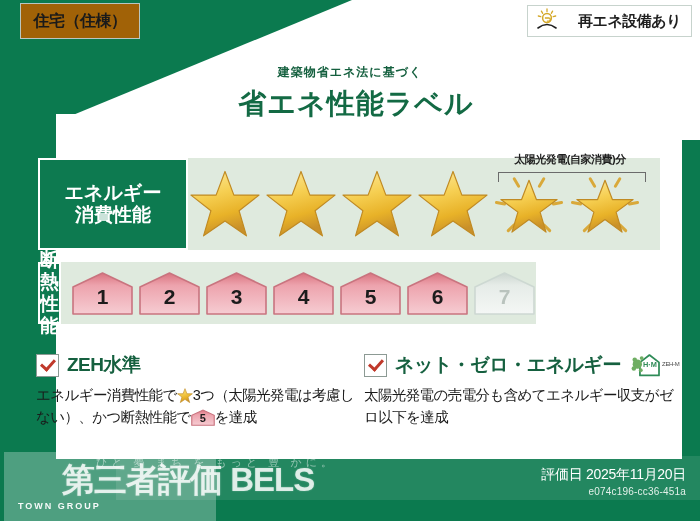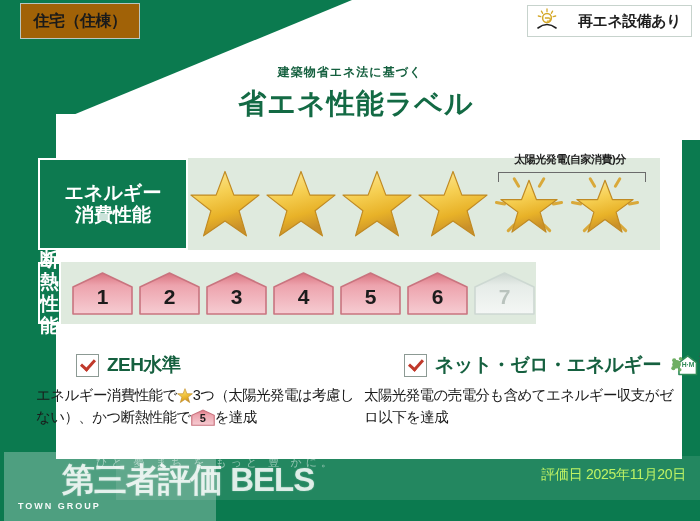--- a/index.html
+++ b/index.html
@@ -96,53 +96,53 @@
   .house .num{
     position:relative;z-index:2;font-size:21px;font-weight:bold;color:#1c1c1c;
     padding-bottom:7px;
   }
   .house.off .num{color:#b9c3bd;}
 
   
   .note{position:absolute;z-index:5;}
   #note-left{left:36px;top:352px;width:320px;}
   #note-right{left:364px;top:352px;width:318px;}
-  .note-head{display:flex;align-items:center;gap:8px;margin-bottom:6px;margin-left:40px;}
+  .note-head{display:flex;align-items:center;gap:8px;margin-bottom:6px;}
   .chk{
     width:21px;height:21px;border:1.5px solid #8c9a94;background:#fff;
     position:relative;flex:0 0 auto;
   }
   .chk:after{
     content:"";position:absolute;left:4px;top:4px;width:11px;height:6px;
     border-left:3px solid #c0392b;border-bottom:3px solid #c0392b;
     transform:rotate(-48deg);
   }
   .note-title{font-size:19px;font-weight:bold;color:#15603f;letter-spacing:-0.5px;white-space:nowrap;}
   .note-body{
     font-size:14.5px;color:#1a1a1a;line-height:1.55;letter-spacing:-0.6px;
   }
   .inline-star{display:inline-block;vertical-align:-3px;width:16px;height:16px;}
   .inline-house{display:inline-block;vertical-align:-4px;width:24px;height:17px;position:relative;}
   .inline-house .num{
     position:absolute;left:0;top:0;width:100%;text-align:center;
     font-size:11px;font-weight:bold;color:#1c1c1c;line-height:19px;
   }
-  .zehm-logo{display:inline-flex;align-items:flex-start;gap:1px;vertical-align:-8px;margin-left:2px;}
+  .zehm-logo{display:inline-flex;align-items:center;gap:1px;vertical-align:-8px;margin-left:2px;}
   .zehm-logo .cap{font-size:6px;color:#4a4a4a;padding-bottom:2px;letter-spacing:-0.3px;}
 
   
   .footer{position:absolute;left:0;right:0;bottom:0;height:62px;background:#0b7a4f;z-index:5;}
   .addr{
     position:absolute;left:236px;top:474px;font-size:15px;color:#ffffff;
     font-weight:normal;letter-spacing:0px;z-index:7;white-space:nowrap;
   }
   .eval{
     position:absolute;right:14px;top:466px;text-align:right;z-index:7;
   }
-  .eval .d{font-size:14px;color:#bef264;letter-spacing:-0.3px;white-space:nowrap;padding-left:32px;}
+  .eval .d{font-size:14px;color:#ffffff;letter-spacing:-0.3px;white-space:nowrap;padding-left:32px;}
   .eval .id{font-size:10px;color:#e2f0e9;letter-spacing:0.2px;margin-top:2px;}
 
   
   .wm{position:absolute;z-index:8;pointer-events:none;}
   #wm-bels{
     left:28px;top:458px;font-size:33px;font-weight:bold;
     color:rgba(255,255,255,0.80);letter-spacing:-1px;white-space:nowrap;
     text-shadow:0 0 2px rgba(255,255,255,0.3);
     margin-left:34px;
   }
@@ -383,20 +383,21 @@
       </span>
     </div>
     <div class="note-body">太陽光発電の売電分も含めてエネルギー収支がゼロ以下を達成</div>
   </div>
 
   <div class="footer"></div>
   <div class="wm-band"></div>
 
   <div class="eval">
     <div class="d">評価日 2025年11月20日</div>
+    <div class="id">e074c196-cc36-451a</div>
   </div>
 
   <div class="wm" id="wm-town">
     <span class="tg">TOWN GROUP</span>
   </div>
   <div class="wm" id="wm-tag">ひと 夢 まち を もっと 豊 かに。</div>
   <div class="wm" id="wm-bels">第三者評価 BELS</div>
 
 </div>
 

